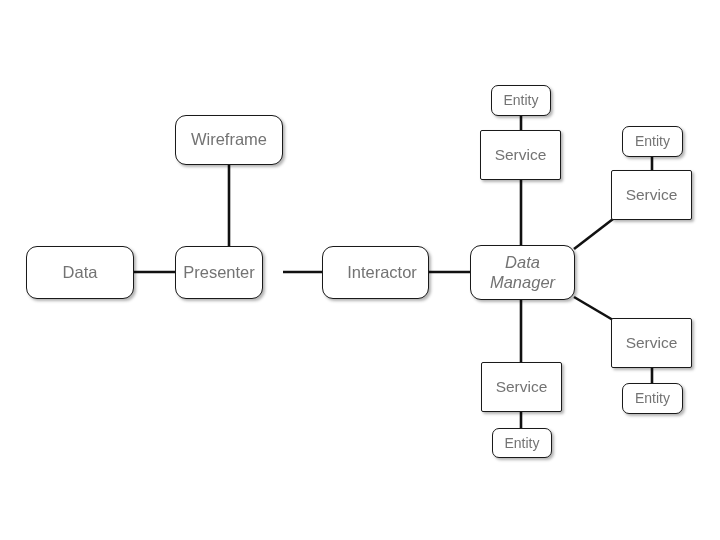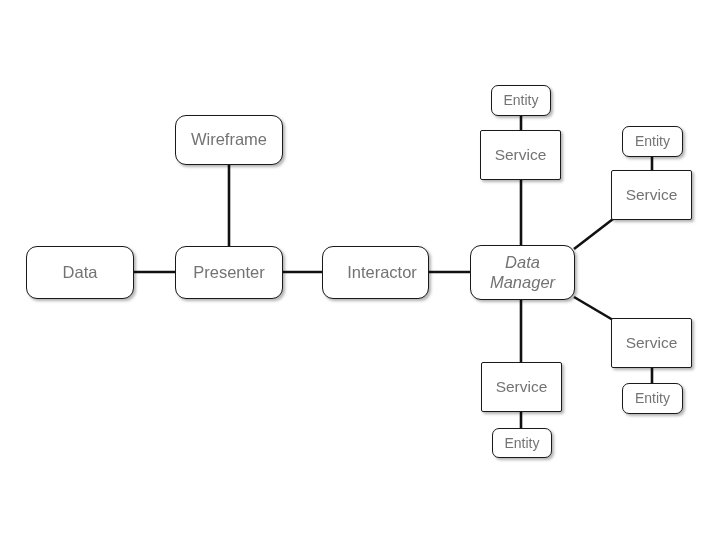--- a/index.html
+++ b/index.html
@@ -59,21 +59,21 @@
       <line x1="521" y1="130" x2="521" y2="116" stroke="#111111" stroke-width="2.6" stroke-linecap="butt"></line>
       <line x1="574" y1="249" x2="613" y2="219" stroke="#111111" stroke-width="2.6" stroke-linecap="butt"></line>
       <line x1="652" y1="170" x2="652" y2="157" stroke="#111111" stroke-width="2.6" stroke-linecap="butt"></line>
       <line x1="574" y1="297" x2="613" y2="320" stroke="#111111" stroke-width="2.6" stroke-linecap="butt"></line>
       <line x1="652" y1="368" x2="652" y2="383" stroke="#111111" stroke-width="2.6" stroke-linecap="butt"></line>
       <line x1="521" y1="300" x2="521" y2="362" stroke="#111111" stroke-width="2.6" stroke-linecap="butt"></line>
       <line x1="521" y1="412" x2="521" y2="428" stroke="#111111" stroke-width="2.6" stroke-linecap="butt"></line>
     </svg>
   <div id="node-layer">
       <div class="node sz-lg" style="left: 26px; top: 246px; width: 108px; height: 53px;"><span>Data</span></div>
-      <div class="node sz-lg" style="left: 175px; top: 246px; width: 108px; height: 53px;"><span>Presenter</span></div>
+      <div class="node sz-lg" style="left: 175px; top: 246px; width: 88px; height: 53px;"><span>Presenter</span></div>
       <div class="node sz-lg" style="left: 175px; top: 115px; width: 108px; height: 50px;"><span>Wireframe</span></div>
       <div class="node sz-lg" style="left: 322px; top: 246px; width: 107px; height: 53px; padding-left: 13px;"><span>Interactor</span></div>
       <div class="node sz-lg" style="left: 470px; top: 245px; width: 105px; height: 55px; font-style: italic;"><span>Data
 Manager</span></div>
       <div class="node sz-md" style="left: 480px; top: 130px; width: 81px; height: 50px;"><span>Service</span></div>
       <div class="node sz-sm" style="left: 491px; top: 85px; width: 60px; height: 31px;"><span>Entity</span></div>
       <div class="node sz-md" style="left: 611px; top: 170px; width: 81px; height: 50px;"><span>Service</span></div>
       <div class="node sz-sm" style="left: 622px; top: 126px; width: 61px; height: 31px;"><span>Entity</span></div>
       <div class="node sz-md" style="left: 611px; top: 318px; width: 81px; height: 50px;"><span>Service</span></div>
       <div class="node sz-sm" style="left: 622px; top: 383px; width: 61px; height: 31px;"><span>Entity</span></div>

